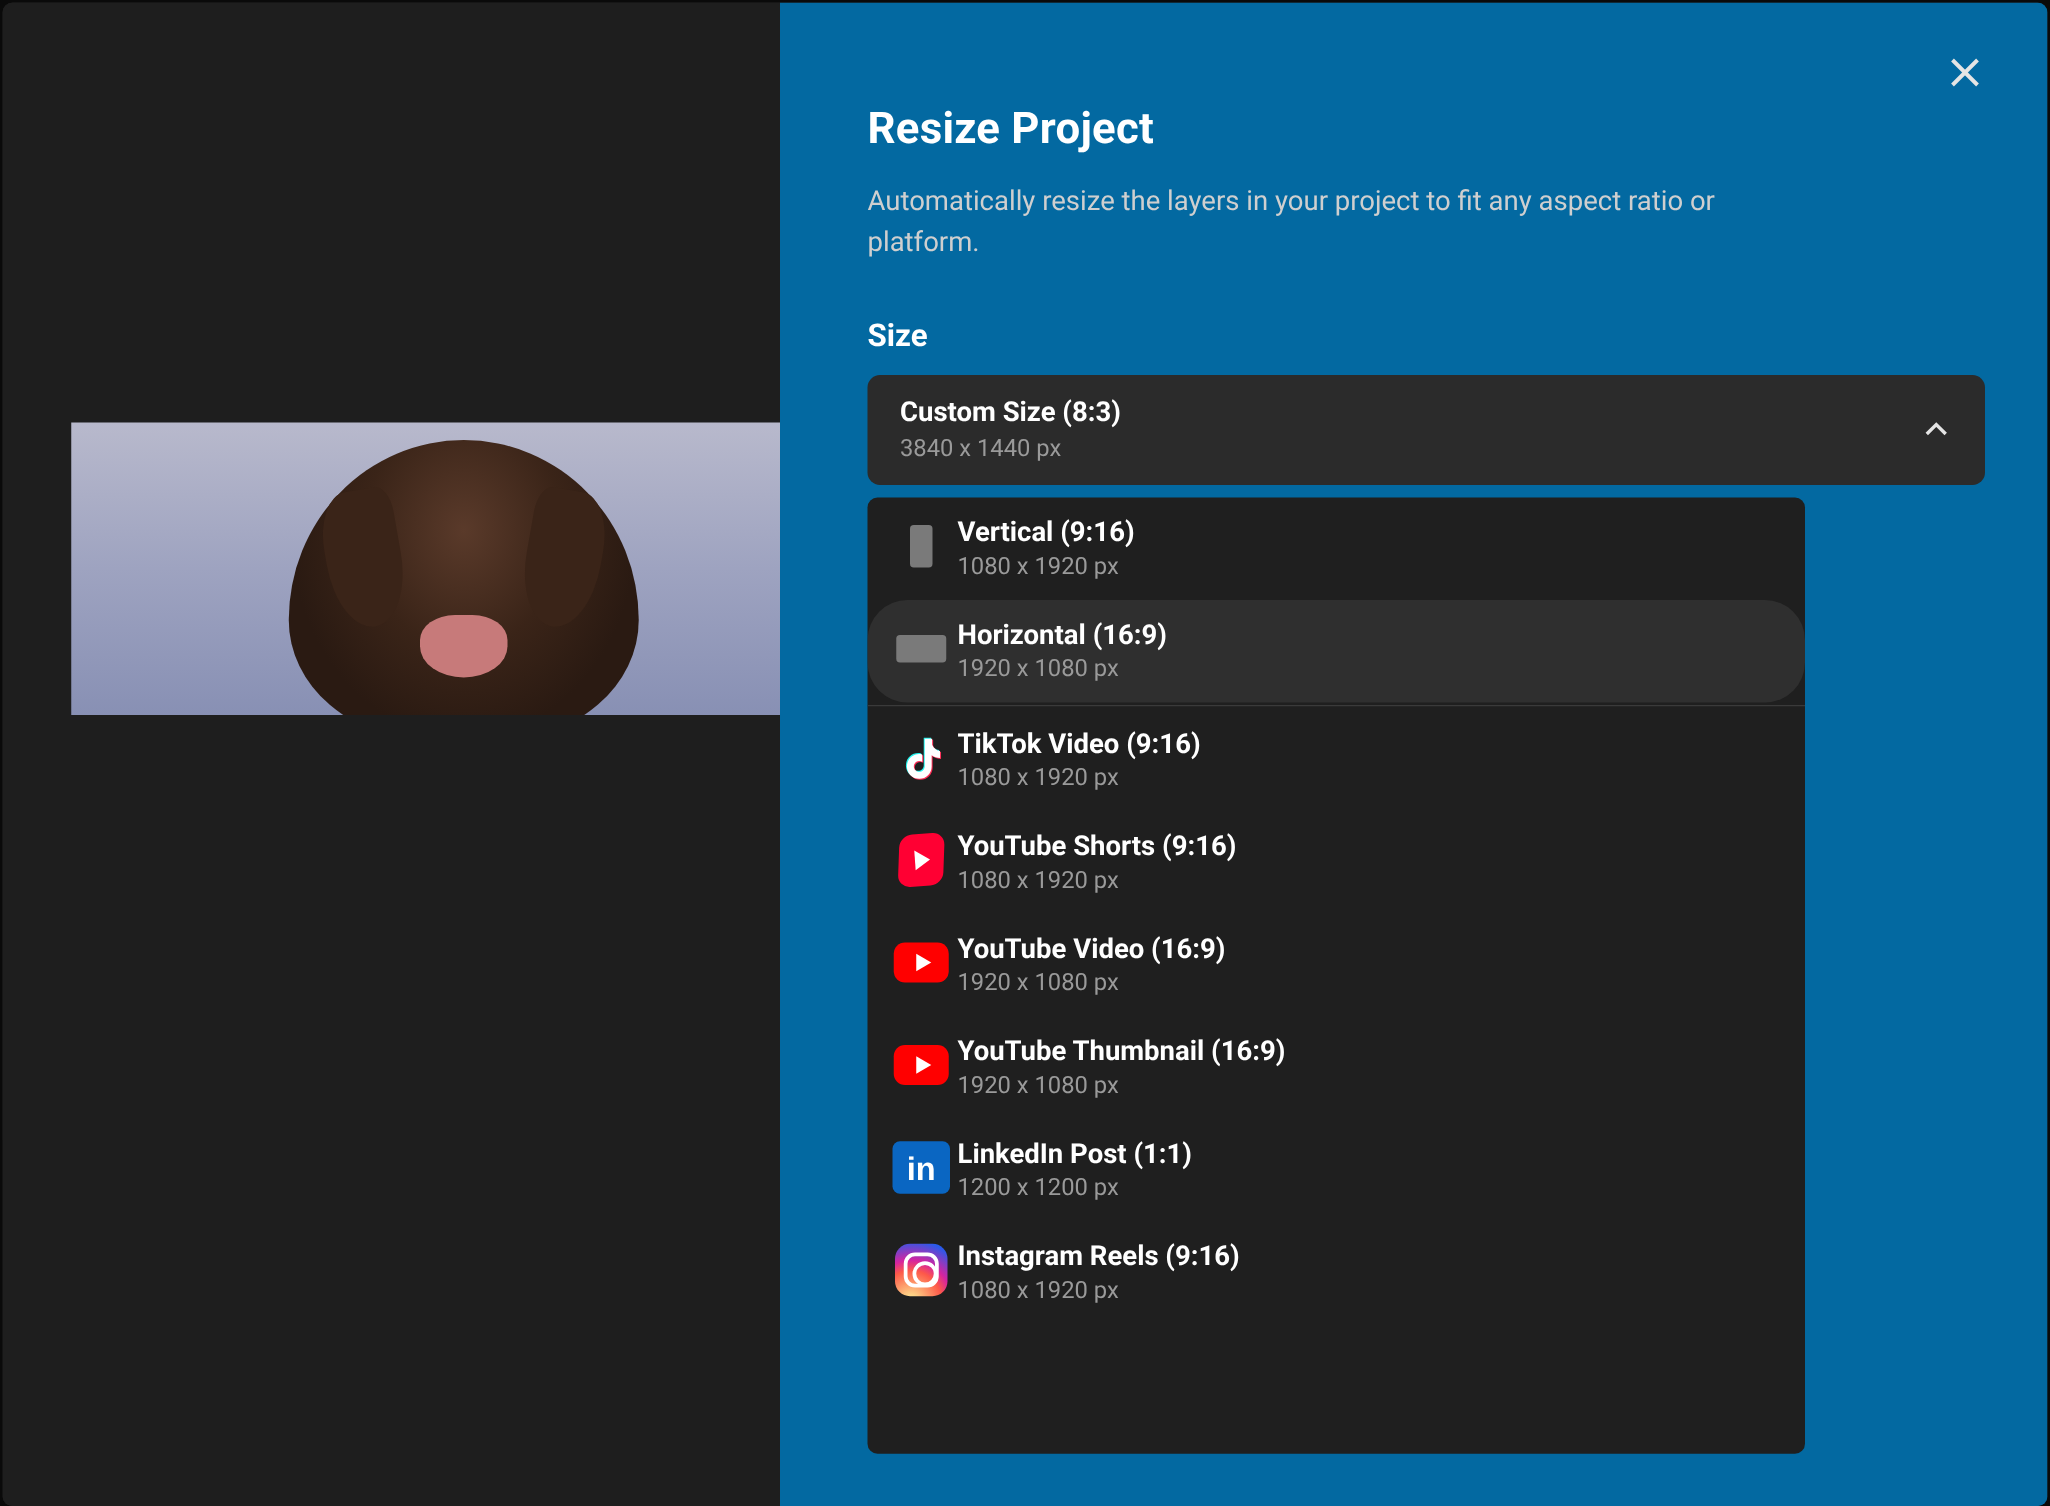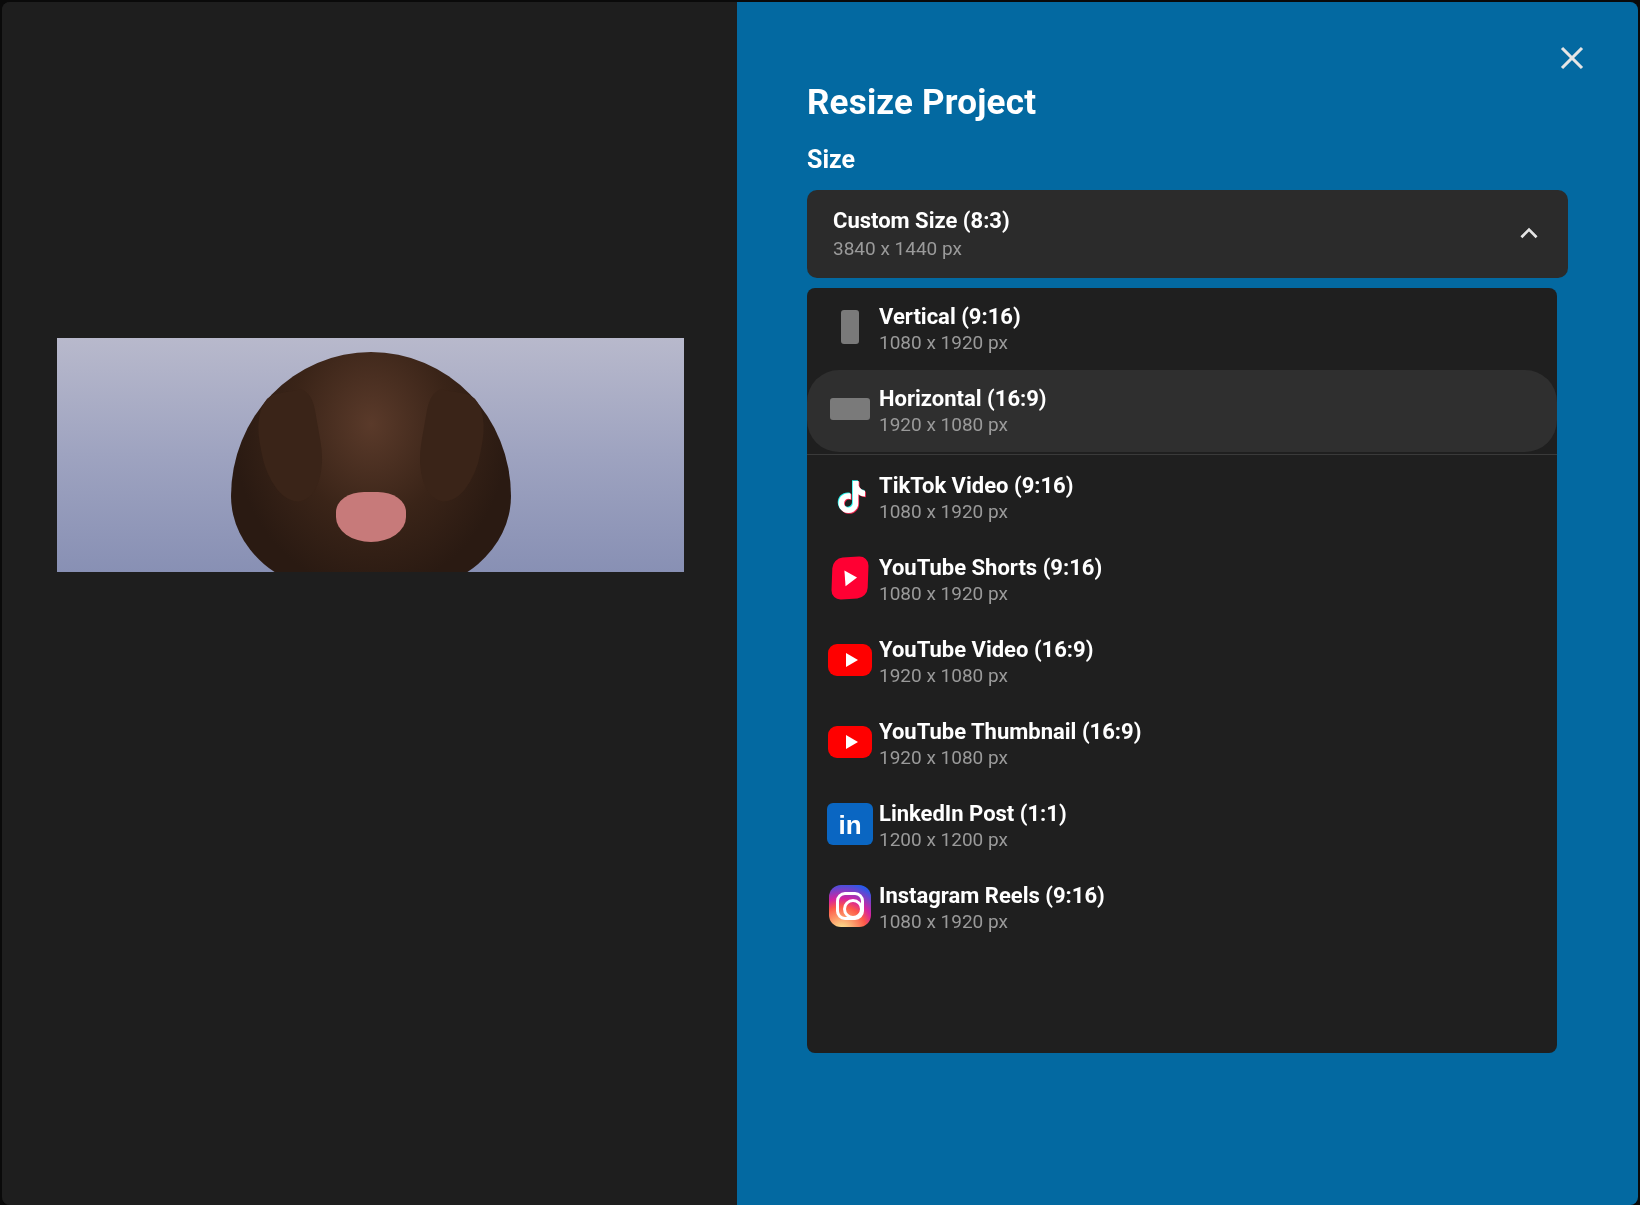--- a/index.html
+++ b/index.html
@@ -148,21 +148,21 @@
   }
   .size-selector {
     background: #2b2b2b;
     border-radius: 10px;
     padding: 18px 26px;
     display: flex;
     align-items: center;
     justify-content: space-between;
     cursor: pointer;
     margin-bottom: 10px;
-    width: 761px;
+    width: 894px;
   }
   .selector-text .sel-title {
     font-size: 22px;
     font-weight: 700;
     margin-bottom: 4px;
   }
   .selector-text .sel-sub {
     font-size: 19px;
     color: #9a9a9a;
   }
@@ -344,20 +344,21 @@
 
     <div class="right-panel">
       <div class="close-btn">
         <svg viewBox="0 0 24 24">
             <line x1="4" y1="4" x2="20" y2="20"></line>
             <line x1="20" y1="4" x2="4" y2="20"></line>
           </svg>
       </div>
 
       <h1 class="panel-title">Resize Project</h1>
+      <p class="panel-desc">Automatically resize the layers in your project to fit any aspect ratio or platform.</p>
 
       <div class="section-label">Size</div>
 
       <div class="size-selector">
         <div class="selector-text">
           <div class="sel-title">Custom Size (8:3)</div>
           <div class="sel-sub">3840 x 1440 px</div>
         </div>
         <div class="chevron">
           <svg viewBox="0 0 24 24">

